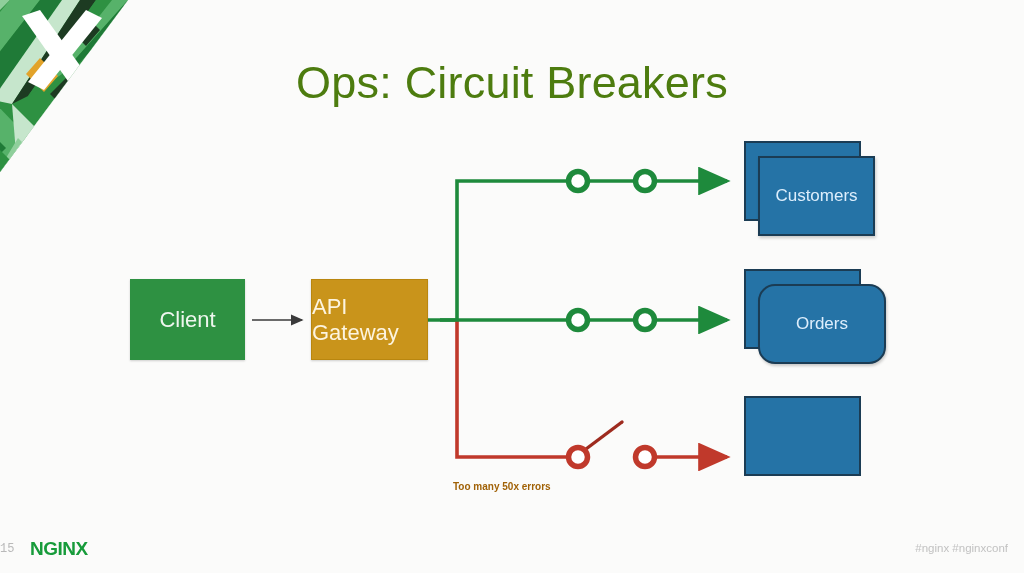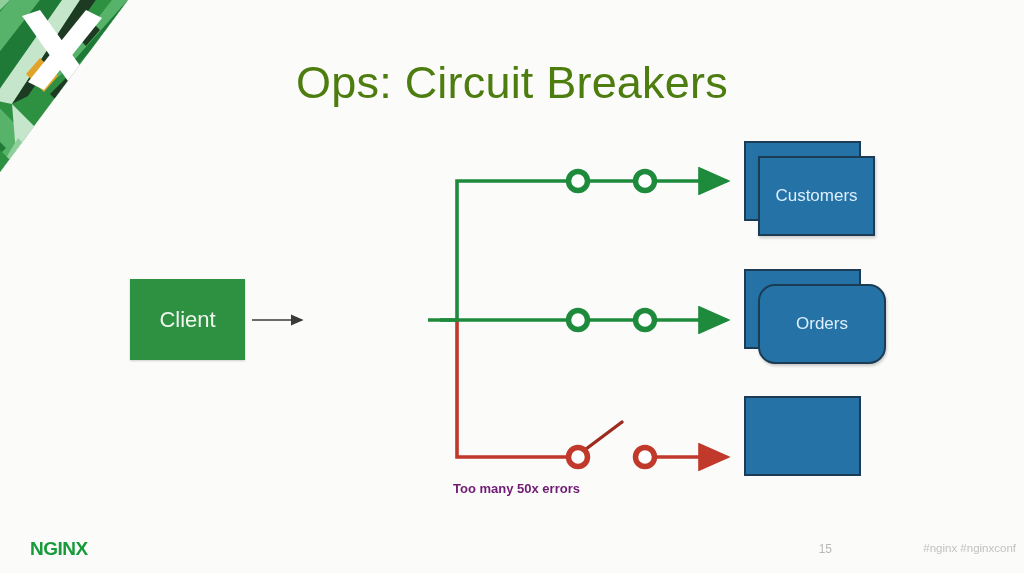--- a/index.html
+++ b/index.html
@@ -92,22 +92,22 @@
     justify-content: center;
     color: #ddeefc;
     font-size: 17px;
     box-shadow: 1px 2px 3px rgba(0,0,0,0.20);
     font-family: "Liberation Sans", sans-serif;
     text-align: center;
   }
 
   .err-label {
     position: absolute;
-    color: #701a75;
-    font-size: 13px;
+    color: #a16207;
+    font-size: 10px;
     font-weight: bold;
     font-family: "Liberation Sans", sans-serif;
     white-space: nowrap;
   }
 
   
   #footer {
     position: absolute;
     left: 0;
     bottom: 0;
@@ -123,28 +123,28 @@
     color: #179b3a;
     letter-spacing: -0.5px;
     font-family: "Liberation Sans", sans-serif;
     margin-left: 20px;
   }
   #page-number {
     position: absolute;
     left: 0;
     top: 9px;
     width: 832px;
-    text-align: right;
+    text-align: left;
     font-size: 12px;
     color: #b9b9b9;
-    font-family: Liberation Sans, sans-serif;
+    font-family: Liberation Mono, monospace;
   }
   #hashtags {
     position: absolute;
-    right: 8px;
+    right: 16px;
     top: 9px;
     font-size: 11.5px;
     color: #c2c2c2;
     font-family: "Liberation Sans", sans-serif;
   }
 </style>
 </head>
 <body>
 
 <div id="slide">
@@ -238,20 +238,23 @@
       <line x1="578" y1="455" x2="622" y2="422" stroke="#9e2b1f" stroke-width="3.4" stroke-linecap="round"></line>
       <circle cx="578" cy="457" r="9.5" fill="#ffffff" stroke="#c0392b" stroke-width="5.5"></circle>
       <circle cx="645" cy="457" r="9.5" fill="#ffffff" stroke="#c0392b" stroke-width="5.5"></circle>
     </g>
   </svg>
 
   <div class="node-box client-box" style="left:130px; top:279px; width:115px; height:81px;">
     <span>Client</span>
   </div>
 
+  <div class="node-box gateway-box" style="left:311px; top:279px; width:117px; height:81px;">
+    <span>API Gateway</span>
+  </div>
 
   <div class="svc-group" style="left:744px; top:141px; width:135px; height:98px;">
     <div class="svc-back" style="width:117px; height:80px;"></div>
     <div class="svc-front" style="width:117px; height:80px;">
       <span>Customers</span>
     </div>
   </div>
 
   <div class="svc-group" style="left:744px; top:269px; width:135px; height:98px;">
     <div class="svc-back" style="width:117px; height:80px;"></div>

